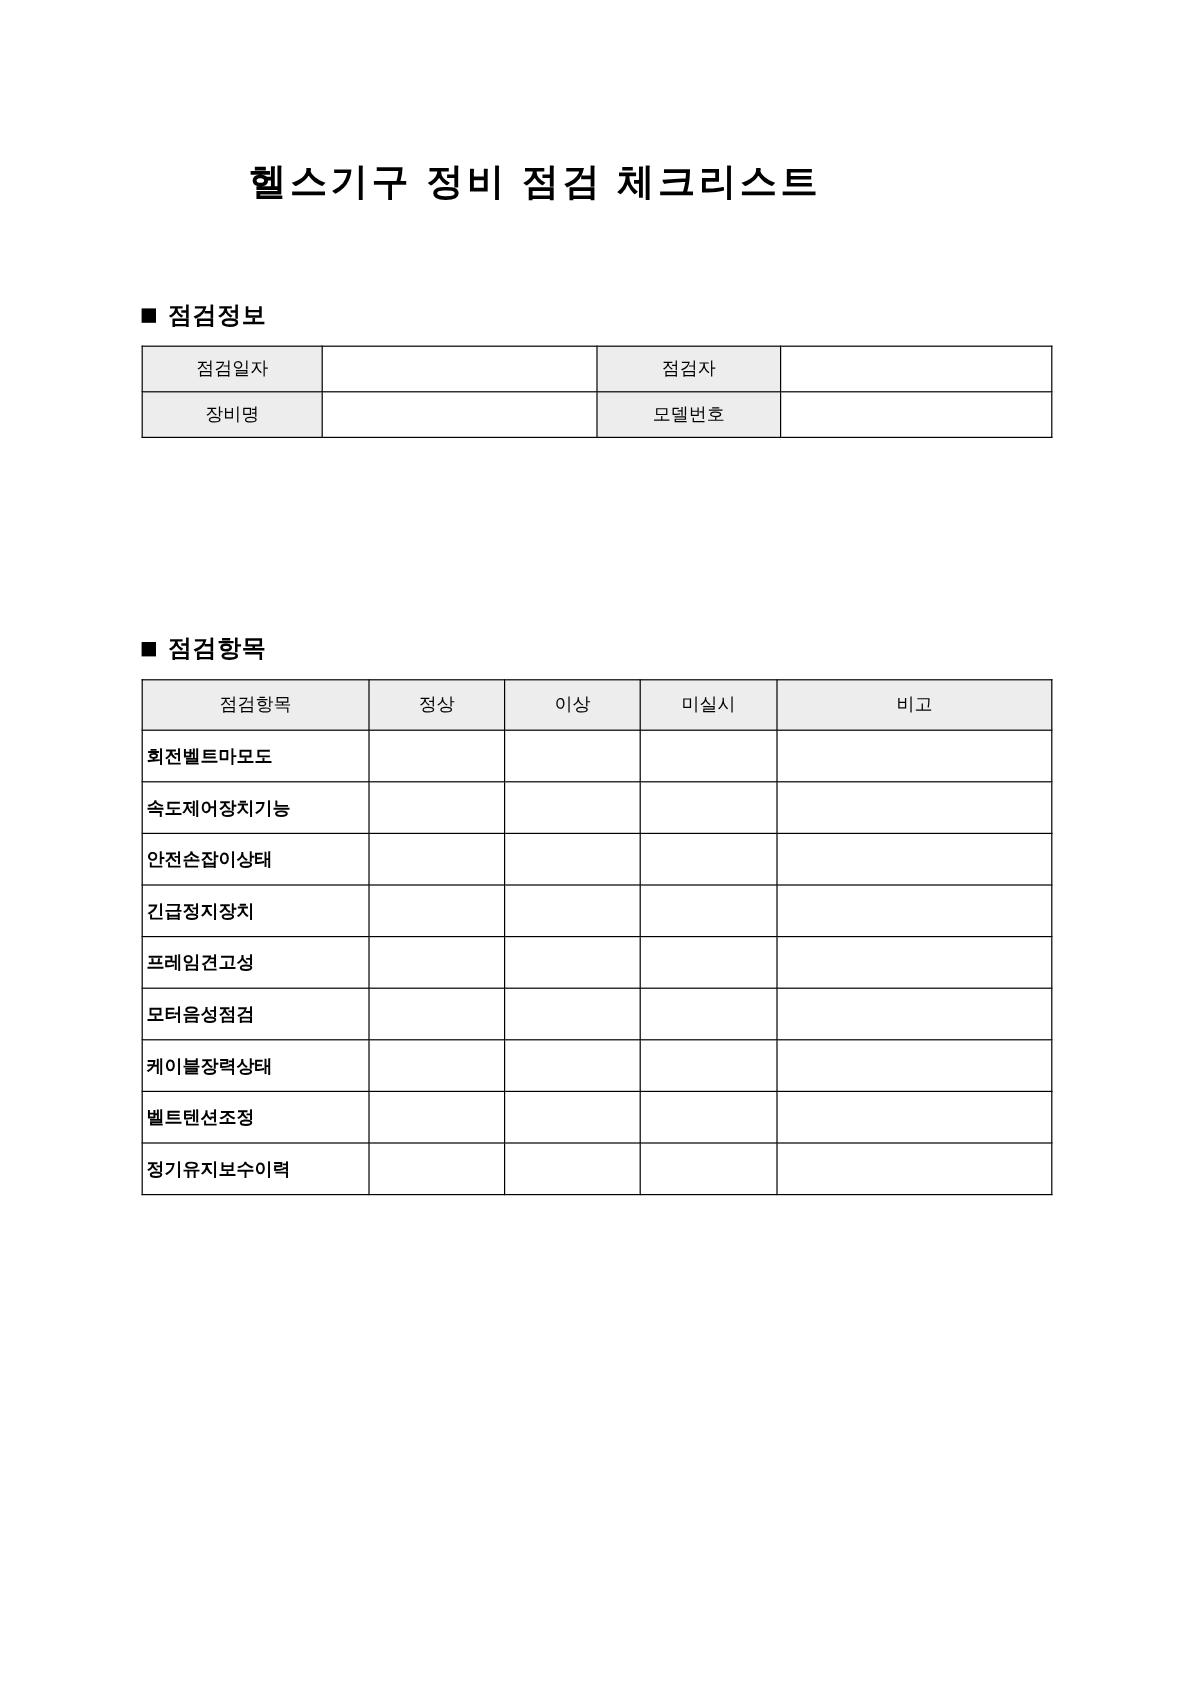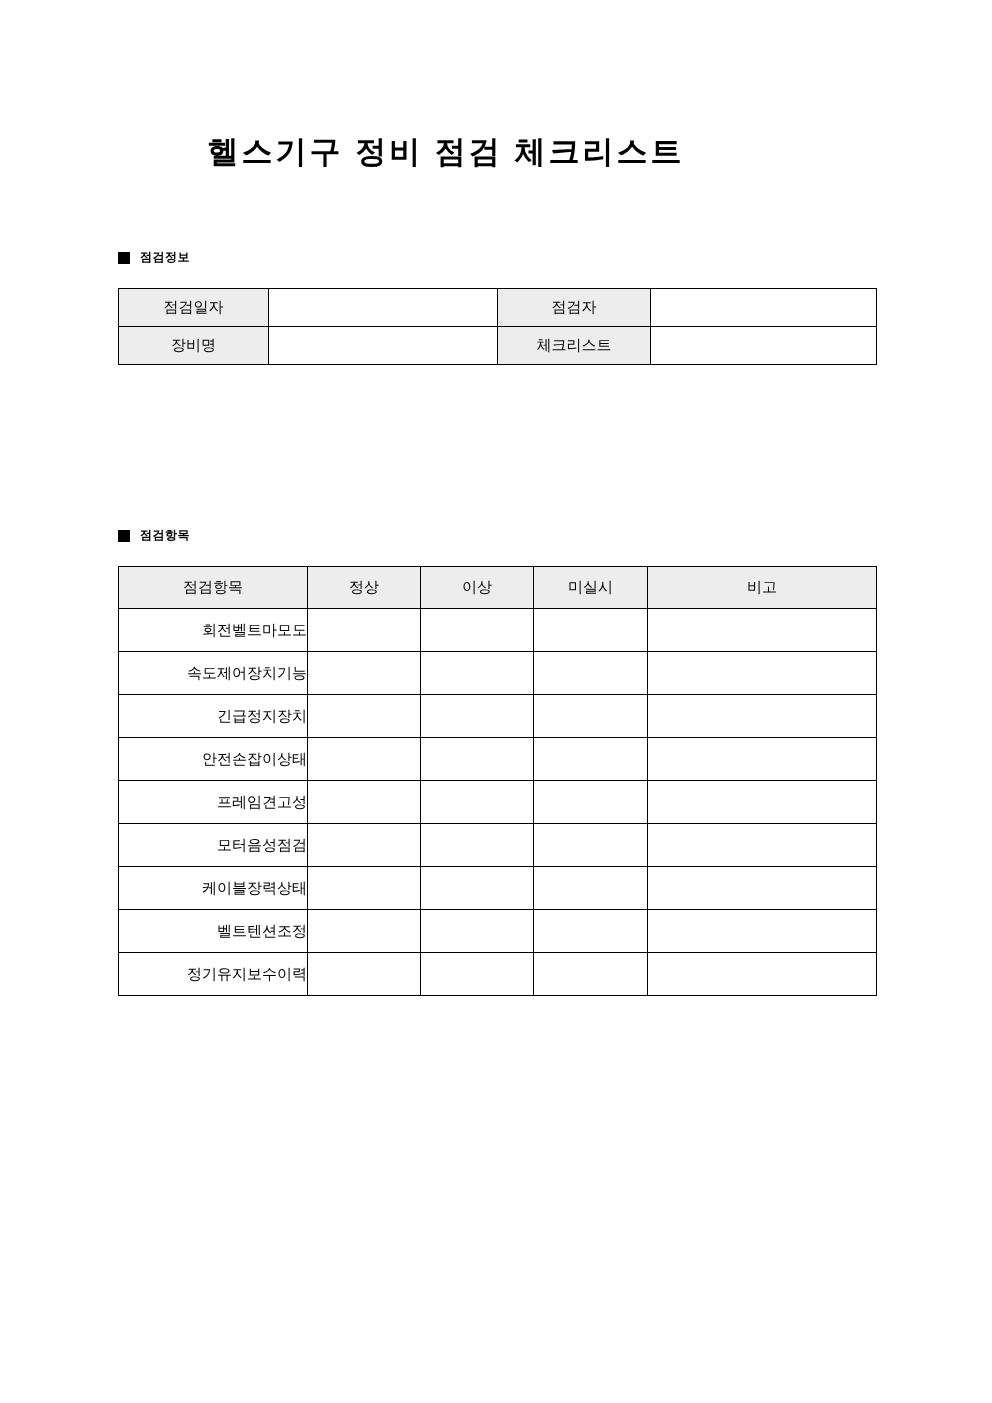--- a/index.html
+++ b/index.html
@@ -32,21 +32,21 @@
     font-weight: bold;
     letter-spacing: 3px;
     line-height: 1.2;
     white-space: nowrap;
   }
 
   
   .section-heading {
     position: absolute;
     left: 118px;
-    font-size: 12px;
+    font-size: 20px;
     font-weight: bold;
     letter-spacing: 0.5px;
     display: flex;
     align-items: center;
     white-space: nowrap;
   }
   .section-heading .bullet {
     display: inline-block;
     width: 12px;
     height: 12px;
@@ -96,22 +96,23 @@
   }
   #checklist-table th {
     background: #ededed;
     text-align: center;
     height: 41px;
   }
   #checklist-table td {
     height: 42px;
   }
   #checklist-table td.item-name {
-    text-align: right;
-    padding-left: 27px;
+    text-align: left;
+    padding-left: 3px;
+    font-weight: bold;
   }
   #checklist-table td.mark {
     text-align: center;
   }
 </style>
 </head>
 <body>
 
 <div class="page">
 
@@ -132,21 +133,21 @@
     <tbody>
       <tr>
         <td class="label-cell">점검일자</td>
         <td class="value-cell"></td>
         <td class="label-cell">점검자</td>
         <td class="value-cell"></td>
       </tr>
       <tr>
         <td class="label-cell">장비명</td>
         <td class="value-cell"></td>
-        <td class="label-cell">체크리스트</td>
+        <td class="label-cell">모델번호</td>
         <td class="value-cell"></td>
       </tr>
     </tbody>
   </table>
 
   <div class="section-heading" id="heading-items">
     <span class="bullet"></span>
     <span>점검항목</span>
   </div>
 
@@ -176,28 +177,28 @@
         <td class="mark"></td>
       </tr>
       <tr>
         <td class="item-name">속도제어장치기능</td>
         <td class="mark"></td>
         <td class="mark"></td>
         <td class="mark"></td>
         <td class="mark"></td>
       </tr>
       <tr>
+        <td class="item-name">안전손잡이상태</td>
+        <td class="mark"></td>
+        <td class="mark"></td>
+        <td class="mark"></td>
+        <td class="mark"></td>
+      </tr>
+      <tr>
         <td class="item-name">긴급정지장치</td>
-        <td class="mark"></td>
-        <td class="mark"></td>
-        <td class="mark"></td>
-        <td class="mark"></td>
-      </tr>
-      <tr>
-        <td class="item-name">안전손잡이상태</td>
         <td class="mark"></td>
         <td class="mark"></td>
         <td class="mark"></td>
         <td class="mark"></td>
       </tr>
       <tr>
         <td class="item-name">프레임견고성</td>
         <td class="mark"></td>
         <td class="mark"></td>
         <td class="mark"></td>

